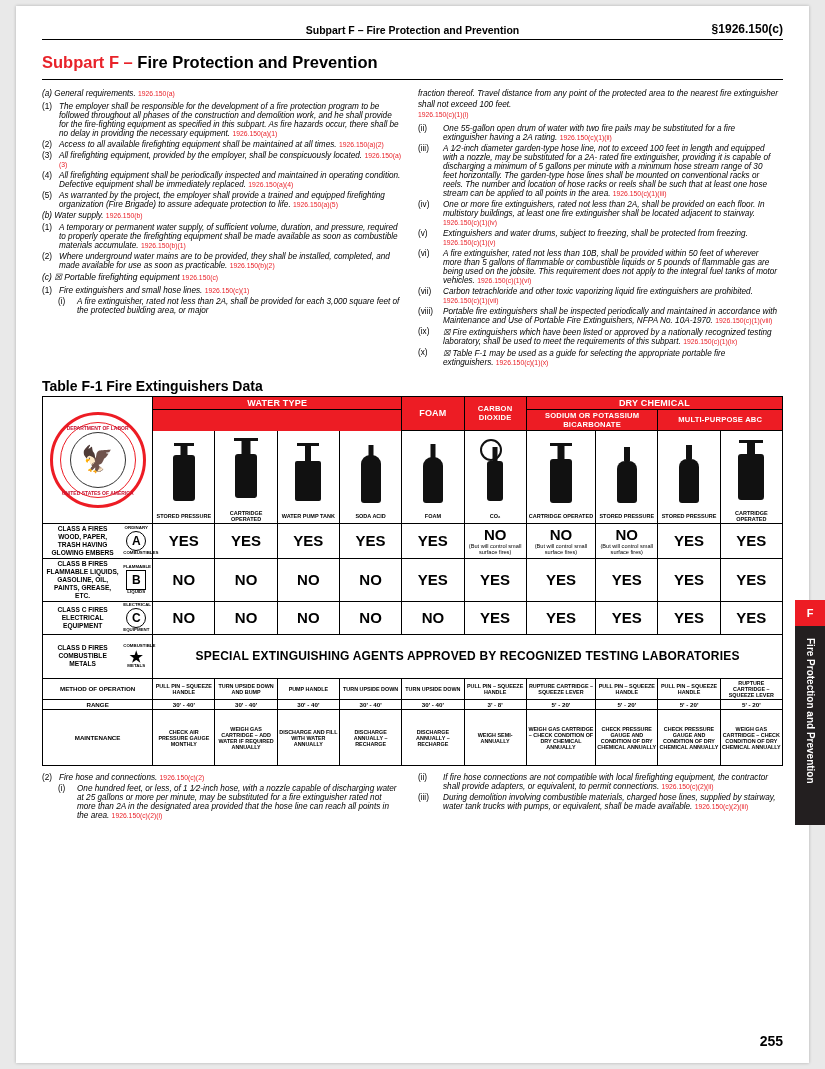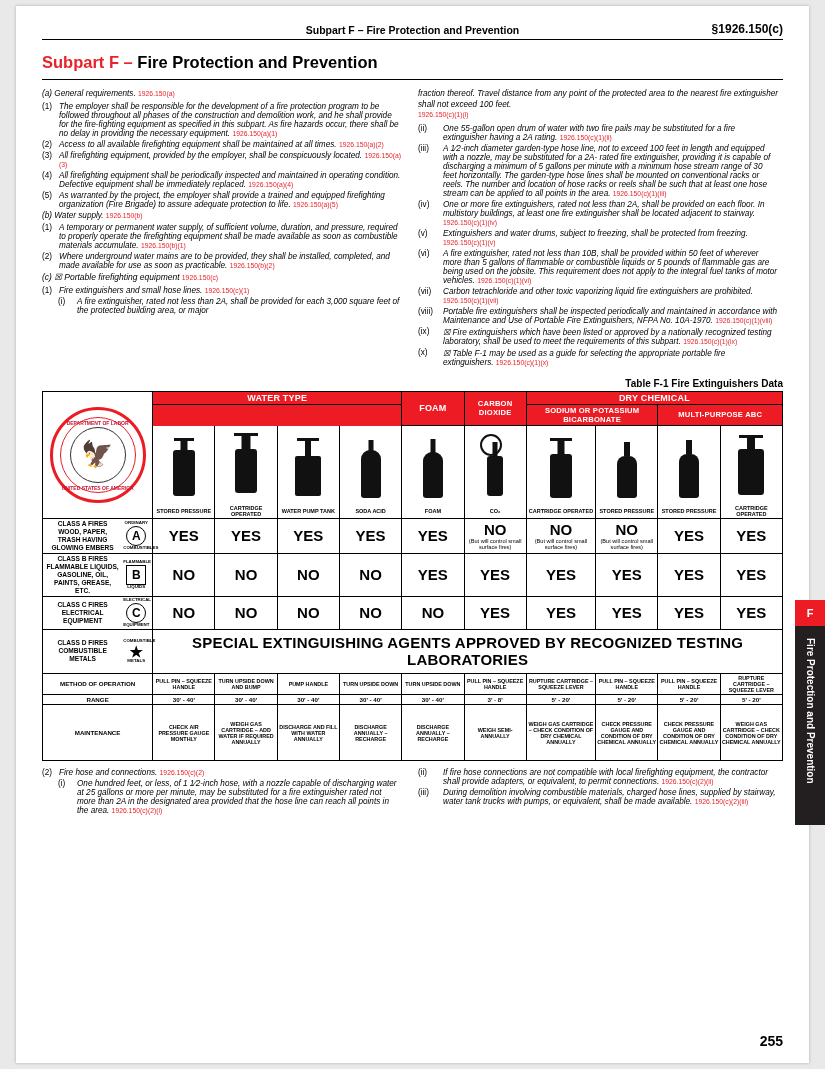--- a/index.html
+++ b/index.html
@@ -59,32 +59,32 @@
   .lvl2 .tx { flex:1; }
   .lvl3 { display:flex; margin:0 0 2px 0; padding-left:16px;}
   .lvl3 .mk { width:19px; flex:none; }
   .lvl3 .tx { flex:1; }
   .rcol .lvl3 { padding-left:0;justify-content:center; }
   .rcol .lvl3 .mk { width:25px; }
 
   .chk { font-size:8.5px; }
 
   
-  .tbl-title { text-align:right; font-weight:bold; font-size:10px; margin:7px 0 2px 0; }
+  .tbl-title { text-align:left; font-weight:bold; font-size:14px; margin:7px 0 2px 0; }
   table.ext { border-collapse:collapse; width:100%; table-layout:fixed; border:1.4px solid #000; }
   table.ext td, table.ext th { border:1px solid #000; padding:1px; text-align:center; vertical-align:middle; }
   .hdr-red { background:#ed1c24; color:#fff; font-weight:bold; font-size:9px; letter-spacing:.2px; }
   .hdr-red.sm { font-size:7.6px; }
   .yes { font-size:15px; font-weight:bold; }
   .no { font-size:15px; font-weight:bold; }
   .note { font-size:5.6px; font-weight:normal; line-height:1.12; display:block; }
   .rowlab { font-size:6.6px; font-weight:bold; line-height:1.22; }
   .cellsm { font-size:6.2px; font-weight:bold; line-height:1.18; }
   .cellsm6 { font-size:5.4px; font-weight:bold; line-height:1.14; }
-  .special { font-size:15px; font-weight:bold; letter-spacing:.2px; }
+  .special { font-size:12px; font-weight:bold; letter-spacing:.2px; }
   .tname { font-size:5.5px; font-weight:bold; line-height:1.1; }
 
   
   .seal { width:96px; height:96px; margin:2px auto; border-radius:50%;
           border:3px solid #ed1c24; position:relative; background:#fff; }
   .seal .inner { position:absolute; inset:7px; border-radius:50%; border:1.2px solid #ed1c24; }
   .seal .inner2 { position:absolute; inset:17px; border-radius:50%; border:1px solid #333; background:#fff;}
   .seal .txt-top, .seal .txt-bot { position:absolute; left:0; right:0; text-align:center;
      font-size:5px; font-weight:bold; color:#c8102e; }
   .seal .txt-top { top:10px; }

